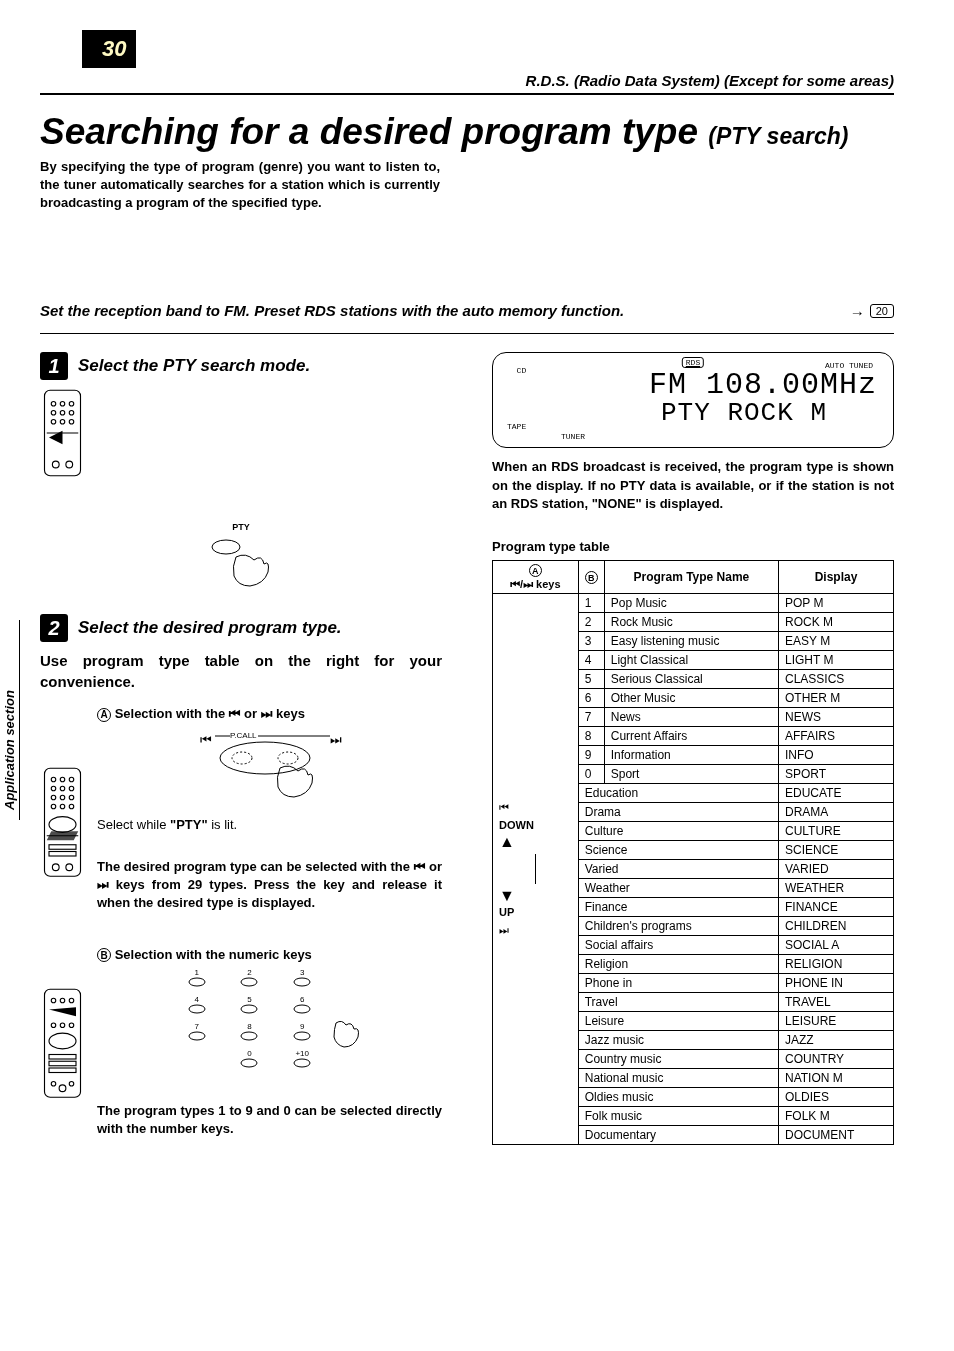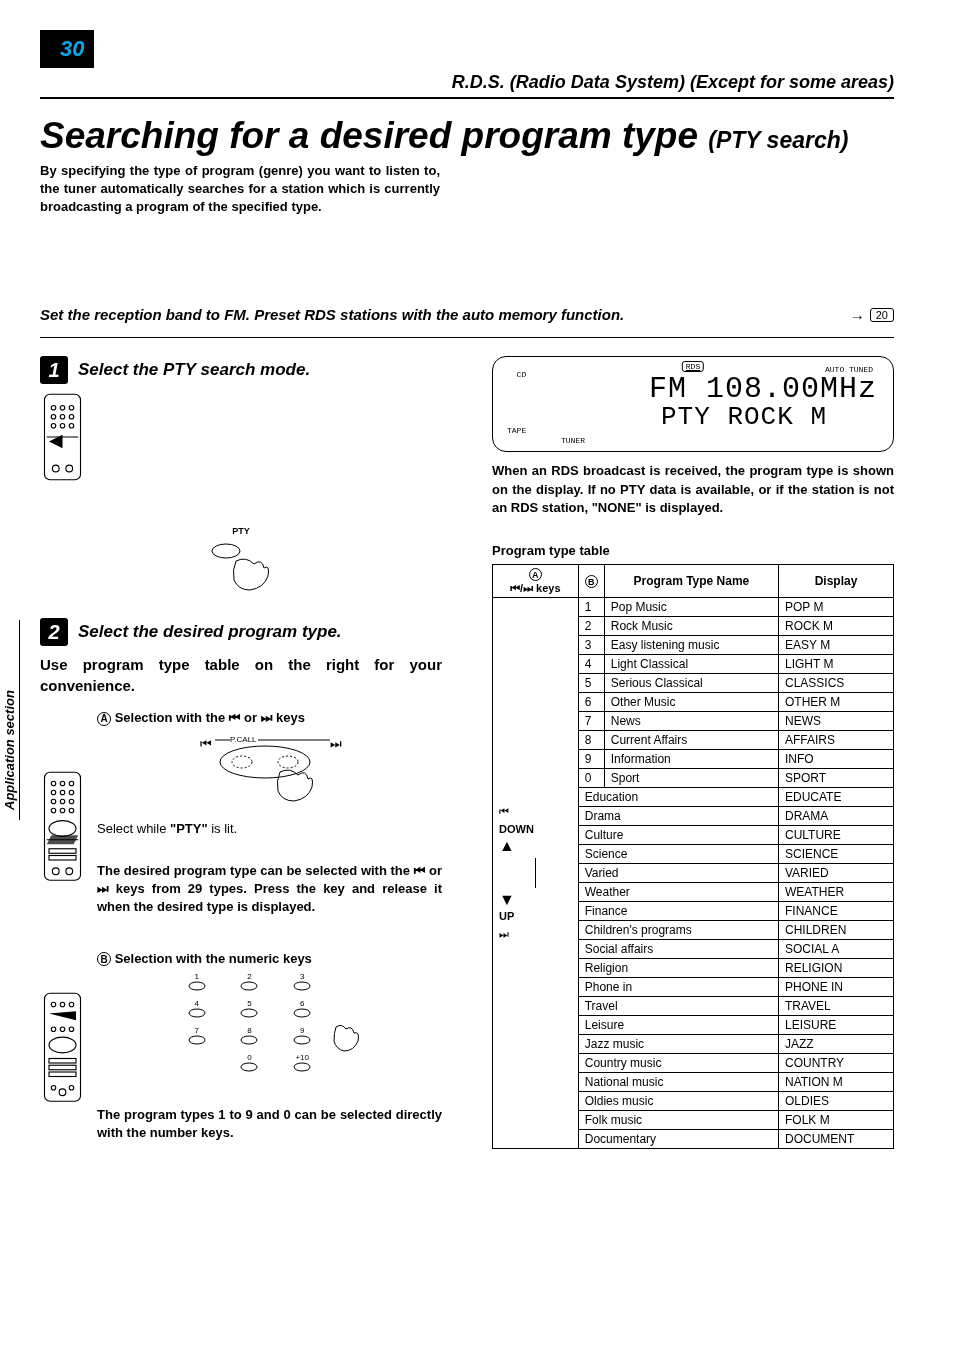--- a/index.html
+++ b/index.html
@@ -9,33 +9,34 @@
     background: #fff;
     width: 954px;
     color: #000;
   }
   .page {
     padding: 30px 60px 40px 40px;
     position: relative;
   }
   .page-number-badge {
     background: #000;
-    color: #0ea5e9;
+    color: #fef9c3;
     font-style: italic;
     font-weight: bold;
     font-size: 22px;
     padding: 6px 10px 6px 20px;
     display: inline-block;
     margin-bottom: 4px;
+    margin-left: 42px;
   }
   .running-header {
     text-align: right;
     font-style: italic;
     font-weight: bold;
-    font-size: 18px;
+    font-size: 15px;
     margin-bottom: 4px;
   }
   .header-rule {
     border: none;
     border-top: 2px solid #000;
     margin: 0 0 18px 0;
   }
   h1 {
     font-style: italic;
     font-weight: bold;

